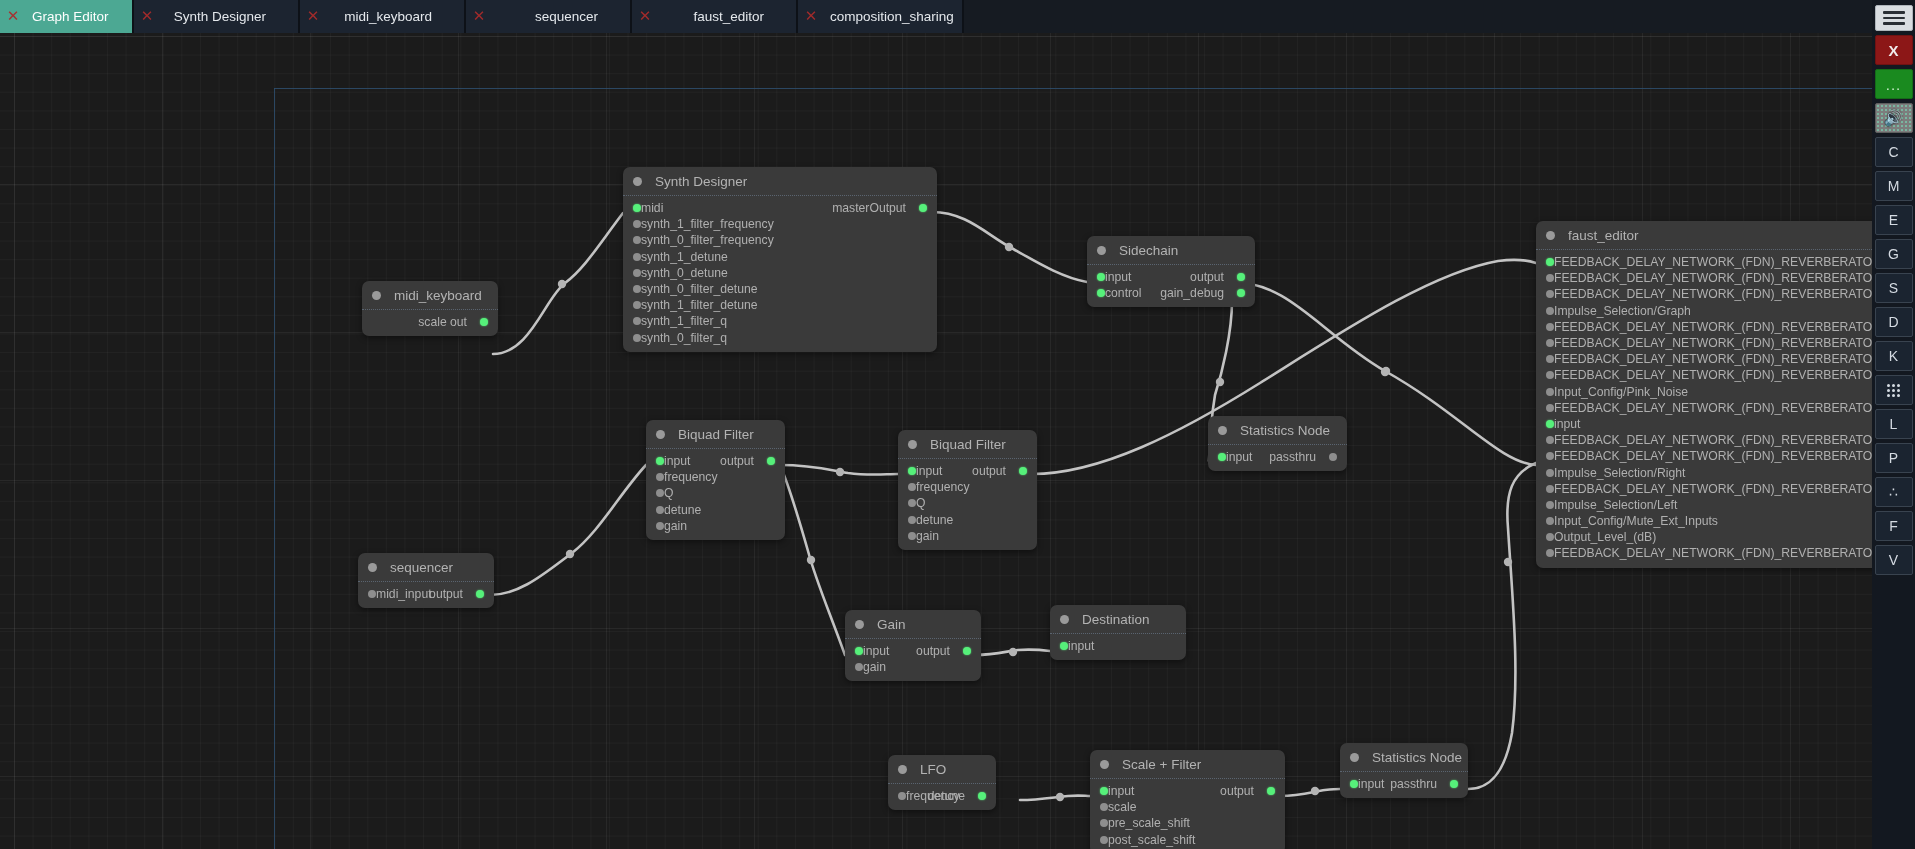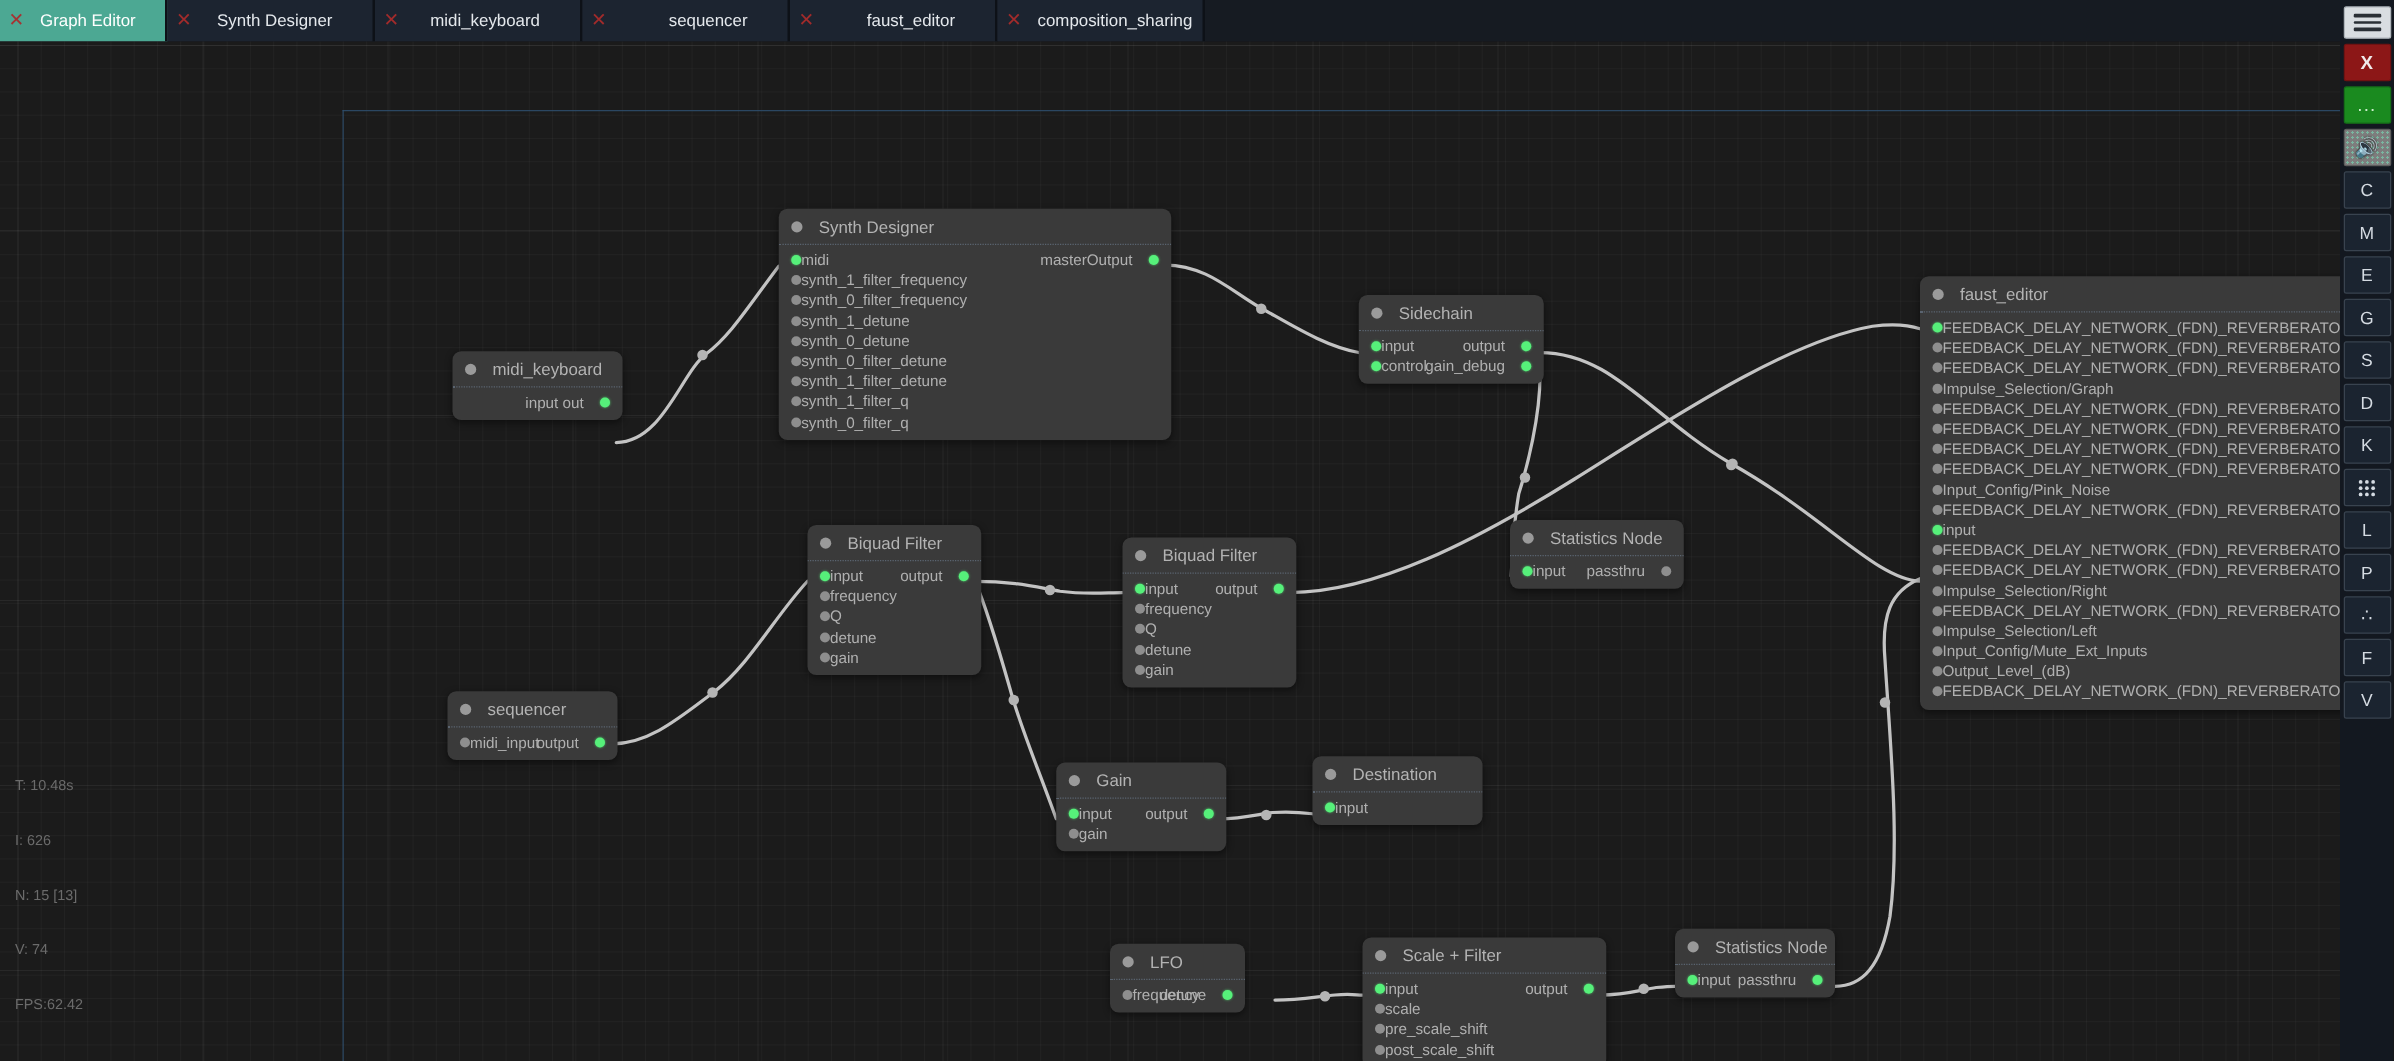--- a/index.html
+++ b/index.html
@@ -342,21 +342,21 @@
 
     <div id="nodes-layer">
         <div class="node" style="left: 362px; top: 248px; width: 136px;">
           <div class="node-header">
             <span class="node-dot"></span>
             <span class="node-title">midi_keyboard</span>
           </div>
           <div class="node-body">
             <div class="port-row">
               <span class="port-out">
-                <span class="plabel">input out</span>
+                <span class="plabel">scale out</span>
                 <span class="pdot connected"></span>
               </span>
             </div>
           </div>
         </div>
         <div class="node" style="left: 623px; top: 134px; width: 314px;">
           <div class="node-header">
             <span class="node-dot"></span>
             <span class="node-title">Synth Designer</span>
           </div>
@@ -516,21 +516,21 @@
               </span>
             </div>
             <div class="port-row">
               <span class="port-in">
                 <span class="pdot"></span>
                 <span class="plabel">gain</span>
               </span>
             </div>
           </div>
         </div>
-        <div class="node" style="left: 1087px; top: 203px; width: 148px;">
+        <div class="node" style="left: 1087px; top: 203px; width: 168px;">
           <div class="node-header">
             <span class="node-dot"></span>
             <span class="node-title">Sidechain</span>
           </div>
           <div class="node-body">
             <div class="port-row both">
               <span class="port-in">
                 <span class="pdot connected"></span>
                 <span class="plabel">input</span>
               </span>
@@ -797,27 +797,20 @@
               <span class="port-out">
                 <span class="plabel">passthru</span>
                 <span class="pdot connected"></span>
               </span>
             </div>
           </div>
         </div>
       </div>
   </div>
 
-  <div id="stats">
-    <div>T: 10.48s</div>
-    <div>I: 626</div>
-    <div>N: 15 [13]</div>
-    <div>V: 74</div>
-    <div>FPS:62.42</div>
-  </div>
 
   <div id="sidebar">
       <div class="sb-btn menu">
         <span class="bars">
           <i></i>
           <i></i>
           <i></i>
         </span>
       </div>
       <div class="sb-btn close-x">

